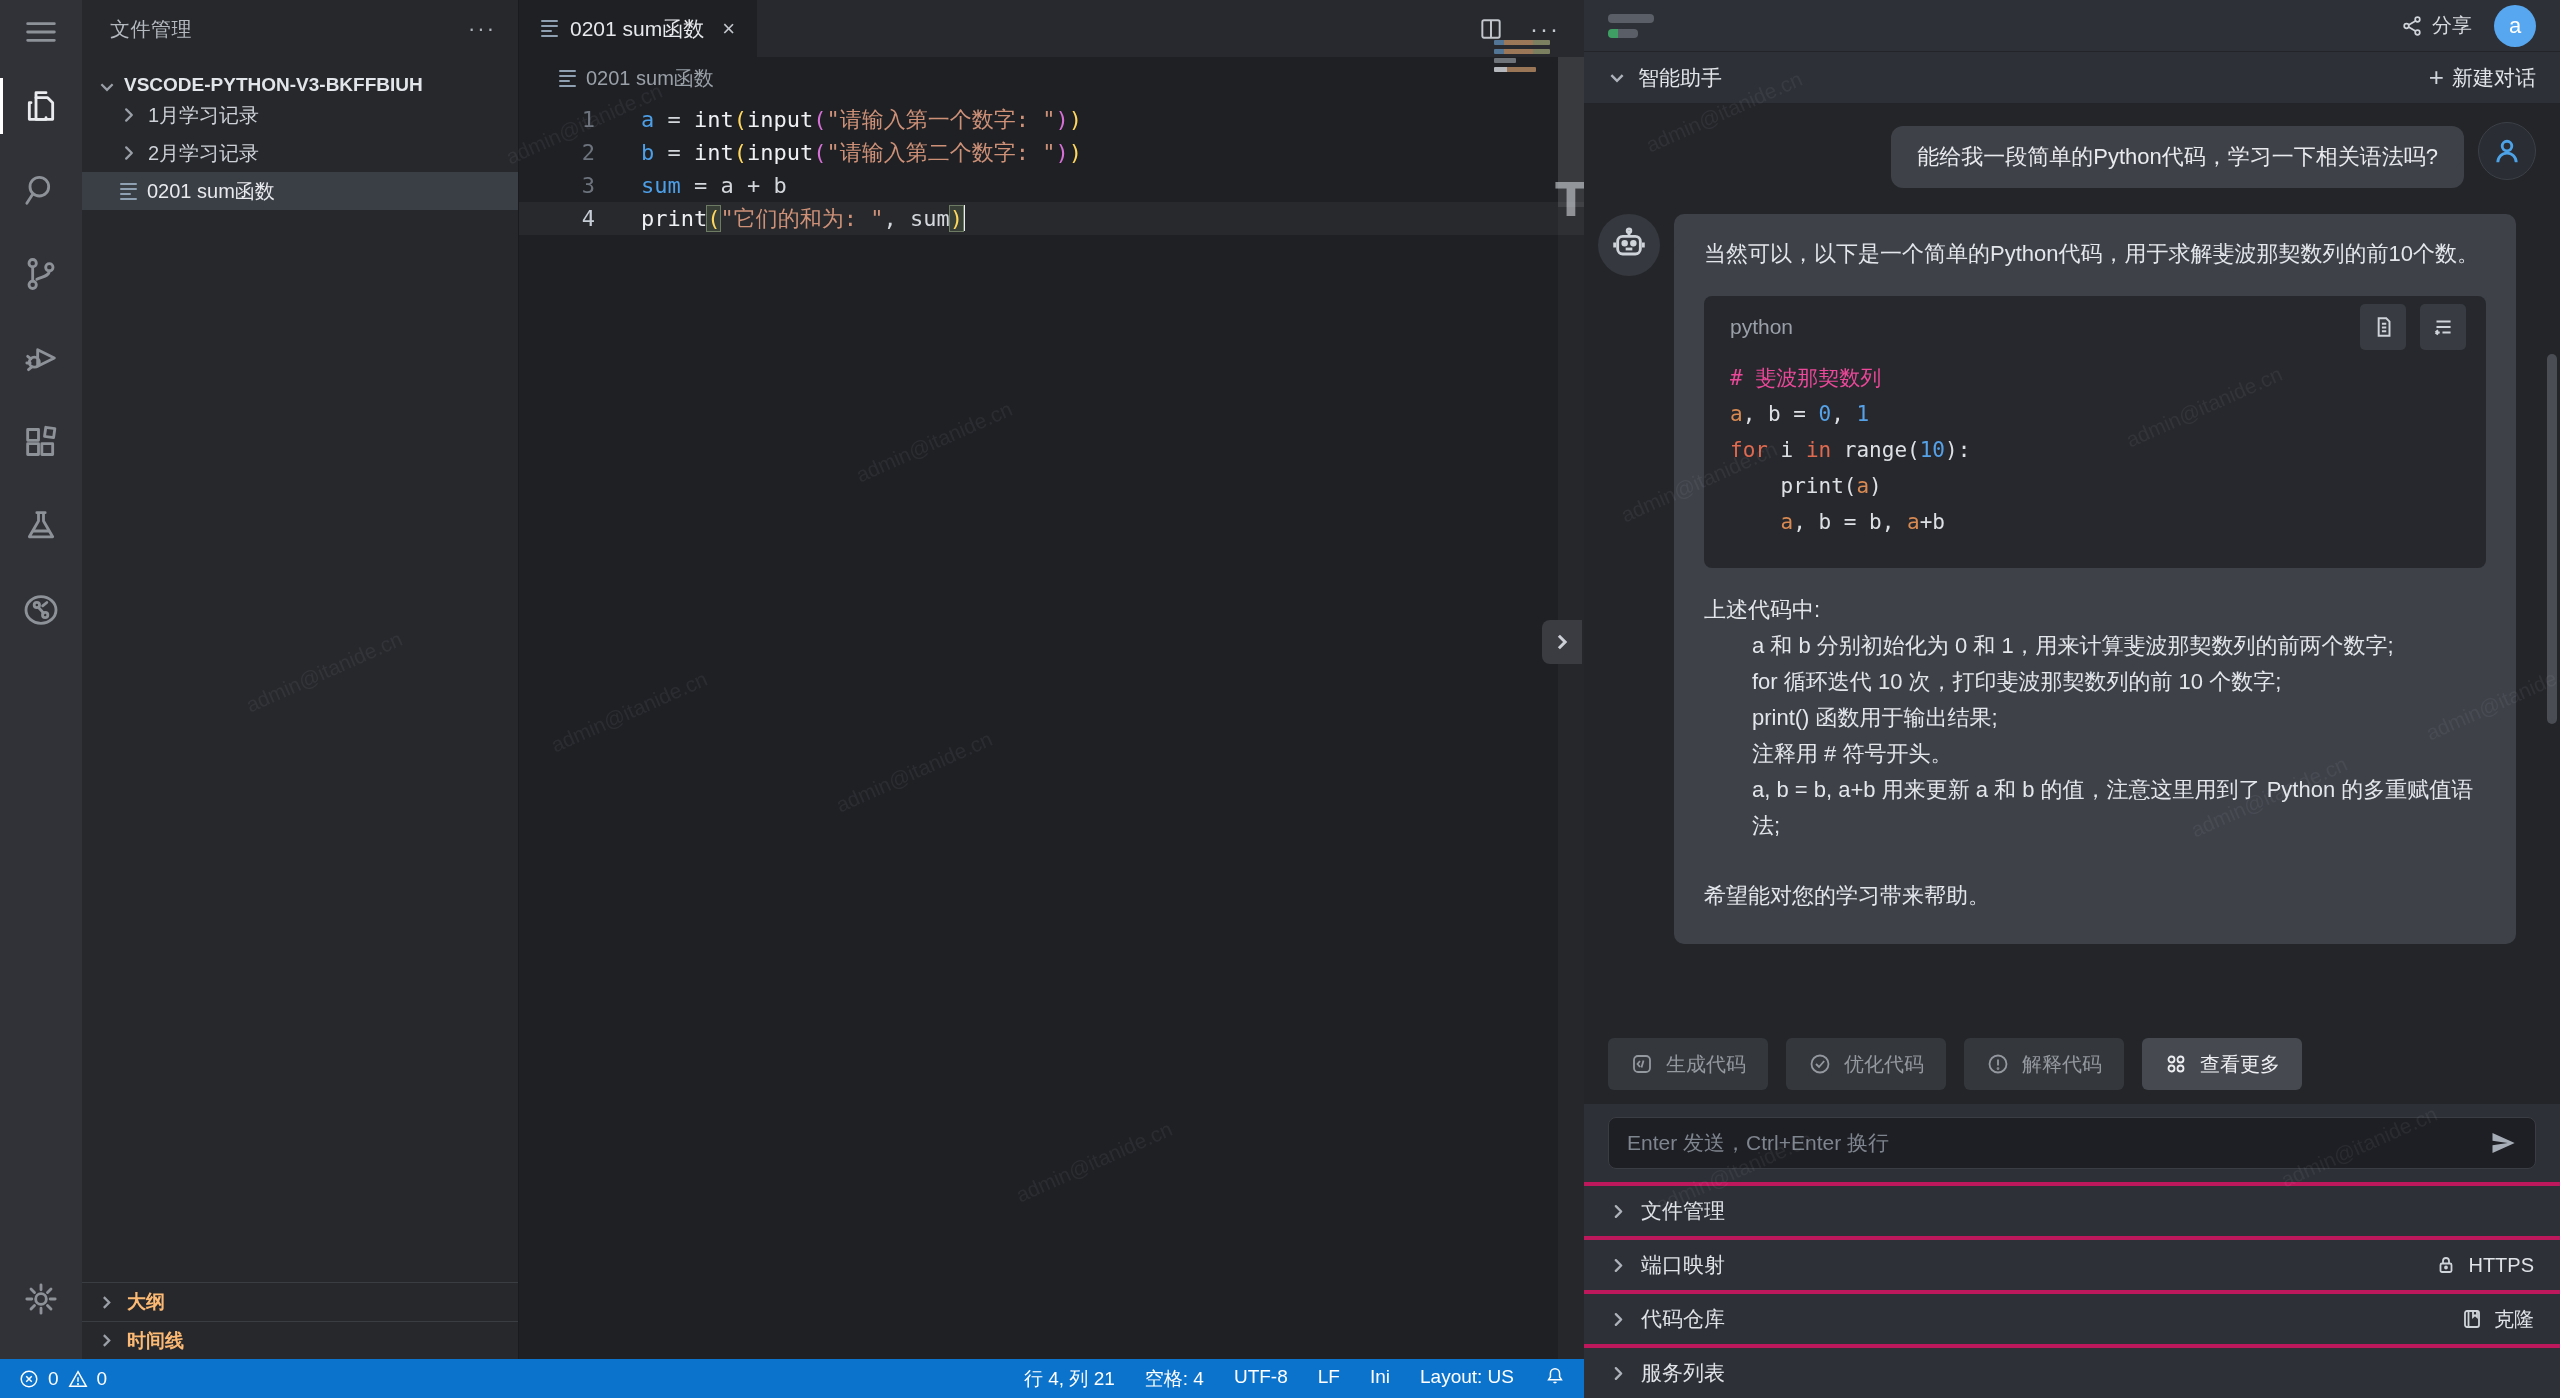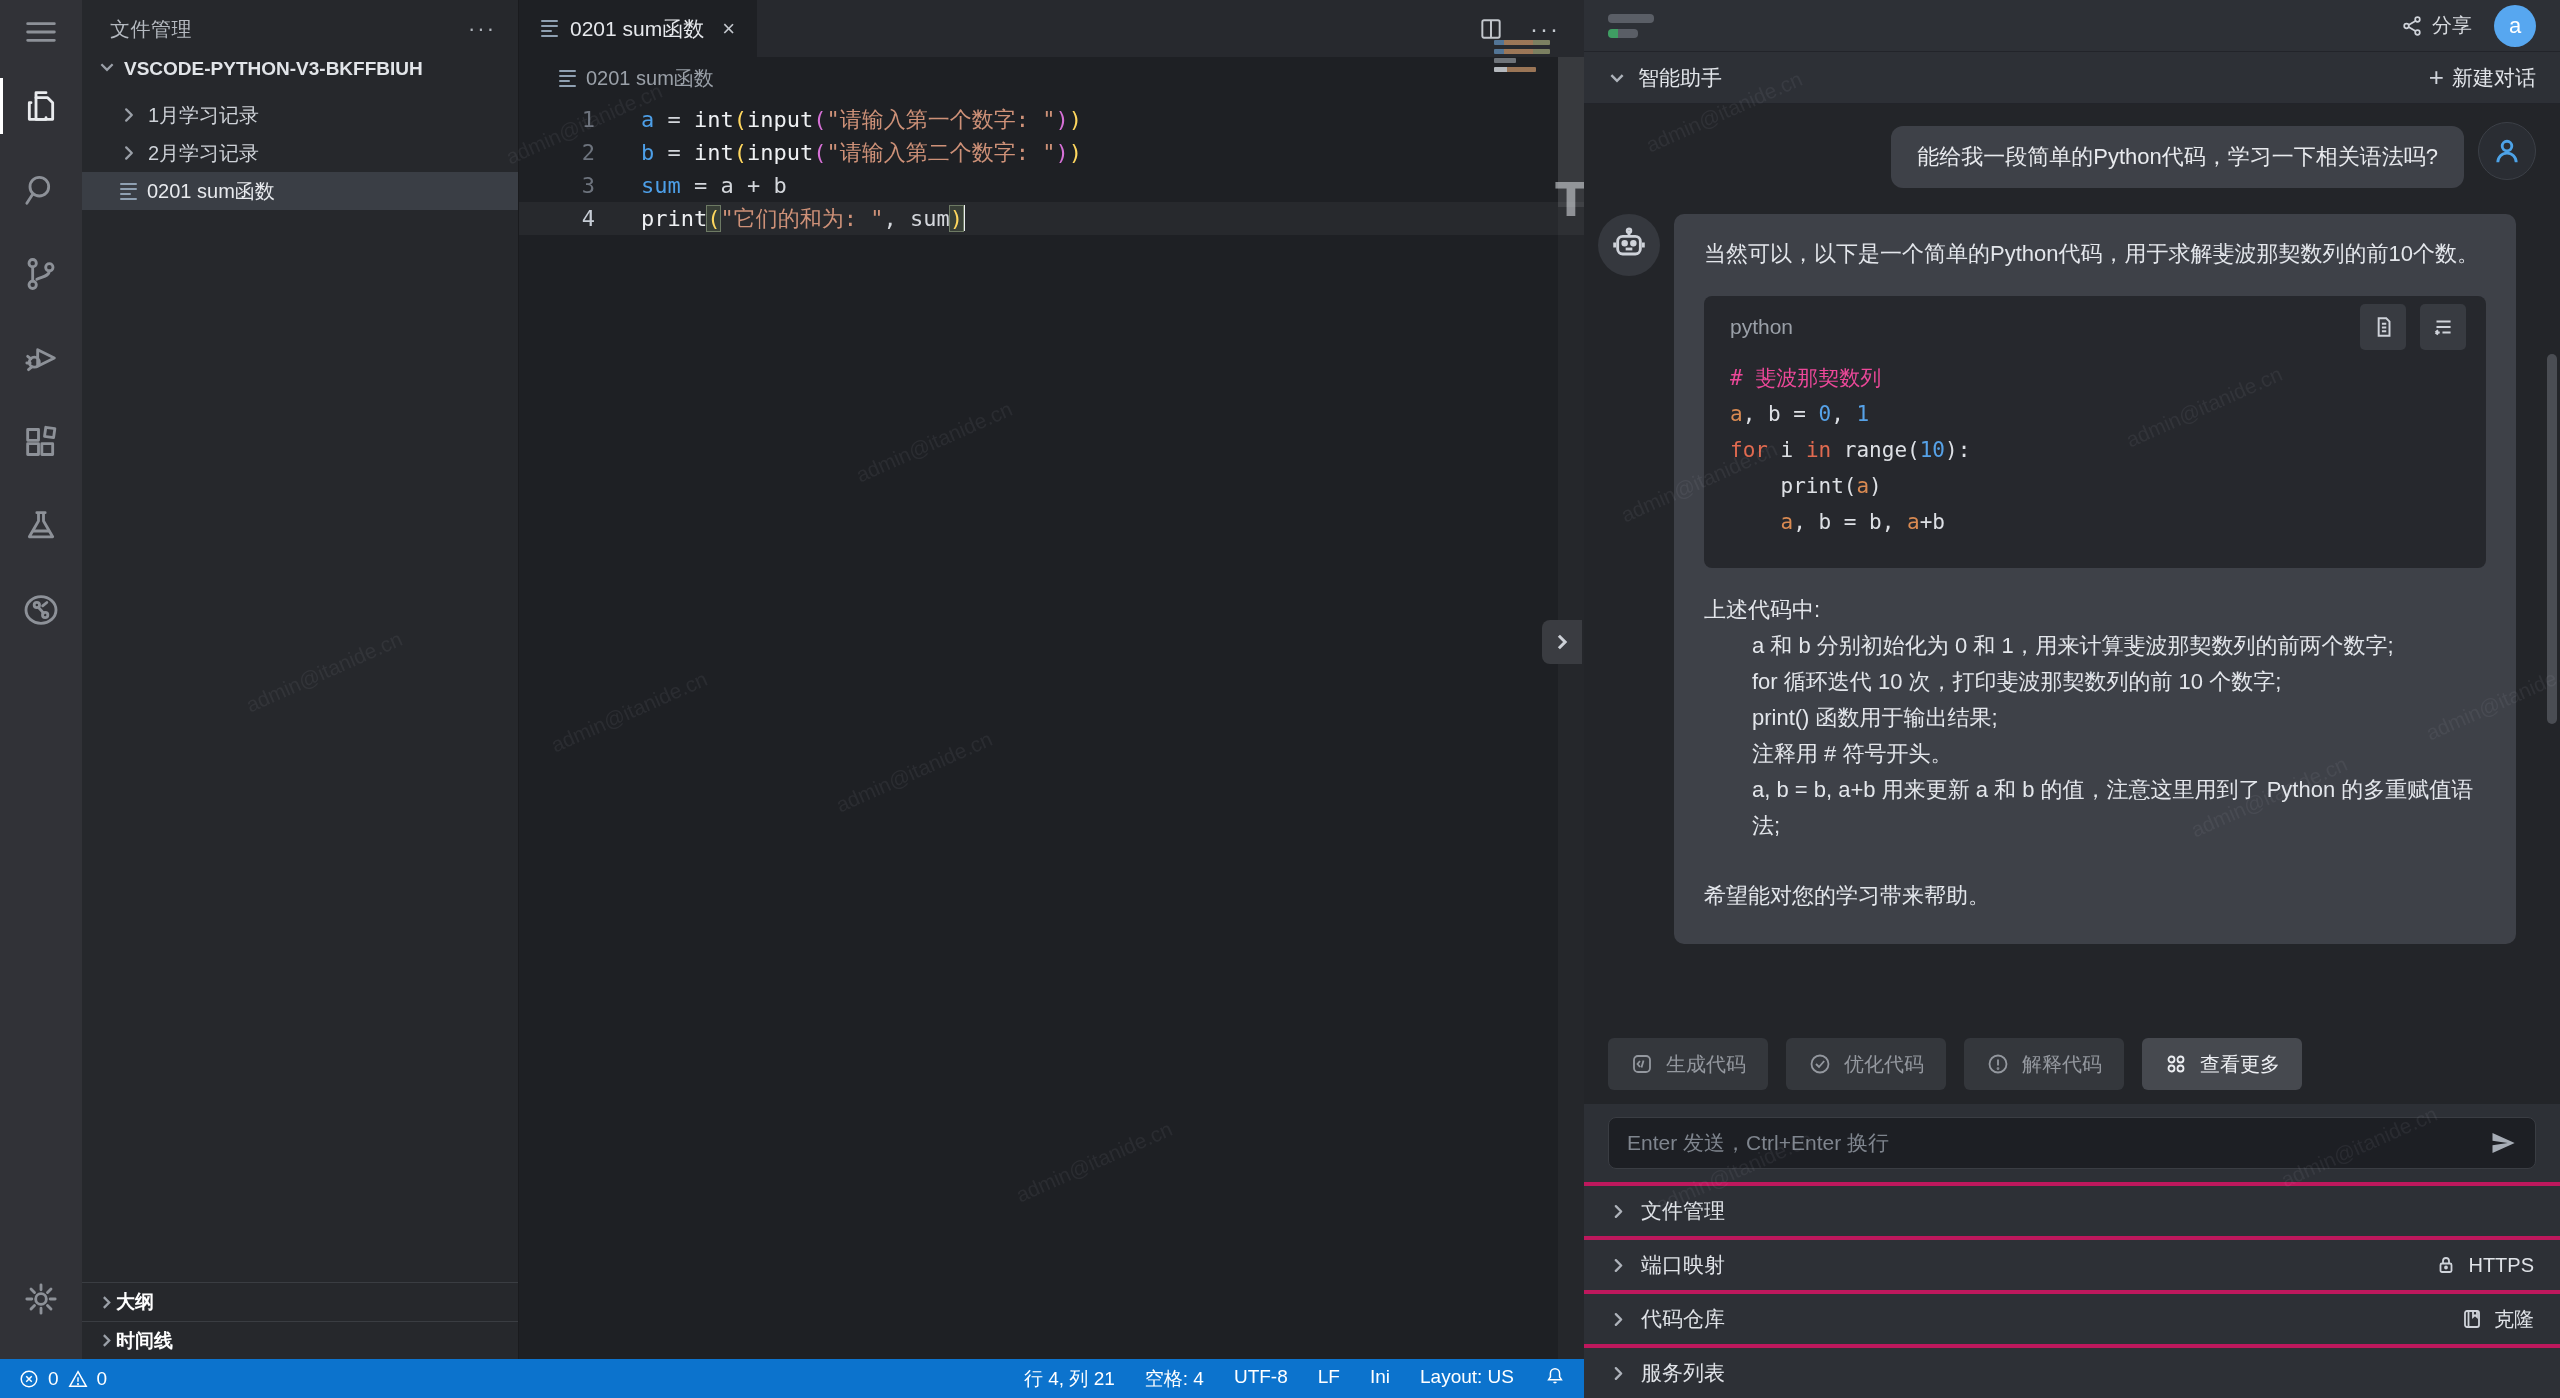--- a/index.html
+++ b/index.html
@@ -18,29 +18,29 @@
   .ab-item.active { color:#e9ebee; }
   .ab-item.active::before { content:""; position:absolute; left:0; top:14px; bottom:14px; width:3px; background:#ffffff; }
   .ab-item svg { width:40px; height:40px; stroke:currentColor; fill:none; stroke-width:1.7; stroke-linecap:round; stroke-linejoin:round; }
   .ab-bottom { margin-top:auto; margin-bottom:18px; }
 
   
   .sidebar { width:437px; background:#26282c; display:flex; flex-direction:column; border-right:1px solid #1a1b1e; }
   .sb-header { height:58px; display:flex; align-items:center; padding:0 22px 0 28px; color:#b4b9c0; font-size:20px; letter-spacing:.5px; }
   .sb-header .dots { margin-left:auto; color:#aeb3ba; font-size:22px; letter-spacing:2px; cursor:pointer; }
   .tree { flex:1; overflow:hidden; }
-  .root-row { display:flex; align-items:flex-start; gap:8px; height:38px; padding-left:16px; font-weight:bold; font-size:19px; color:#e2e5e9; cursor:pointer; }
+  .root-row { display:flex; align-items:flex-end; gap:8px; height:38px; padding-left:16px; font-weight:bold; font-size:19px; color:#e2e5e9; cursor:pointer; }
   .tree-row { display:flex; align-items:center; gap:10px; height:38px; padding-left:38px; font-size:20px; color:#cdd1d7; cursor:pointer; }
   .tree-row.selected { background:#3a3e45; color:#e8eaee; }
   .tree-row svg.chev, .root-row svg.chev { width:18px; height:18px; stroke:#9ba0a8; fill:none; stroke-width:2; }
   .filelines { display:inline-flex; flex-direction:column; gap:3px; width:17px; }
   .filelines i { height:2px; background:#8fa0b2; border-radius:1px; }
   .filelines i:nth-child(3){ width:11px; }
   .sb-bottom { border-top:1px solid #3a3d42; }
-  .sb-sec { display:flex; align-items:center; gap:1px; height:38px; padding-left:16px; font-size:19px; font-weight:bold; color:#ffffff; border-top:1px solid #3a3d42; cursor:pointer; }
+  .sb-sec { display:flex; align-items:center; gap:12px; height:38px; padding-left:16px; font-size:19px; font-weight:bold; color:#fdba74; border-top:1px solid #3a3d42; cursor:pointer; }
   .sb-sec:first-child { border-top:none; }
   .sb-sec svg { width:17px; height:17px; stroke:#9ba0a8; fill:none; stroke-width:2.2; }
 
   
   .editor { flex:1; background:#1e2024; position:relative; display:flex; flex-direction:column; min-width:0; }
   .tabbar { height:57px; background:#27292e; display:flex; align-items:stretch; }
   .tab { display:flex; align-items:center; gap:12px; padding:0 22px; background:#1e2024; color:#e6e8ec; font-size:21px; cursor:pointer; }
   .tab .close { color:#c3c7cd; font-size:22px; margin-left:6px; cursor:pointer; }
   .tab-actions { margin-left:auto; display:flex; align-items:center; gap:26px; padding-right:24px; color:#c3c7cd; }
   .tab-actions svg { width:26px; height:26px; stroke:currentColor; fill:none; stroke-width:1.8; cursor:pointer; }

